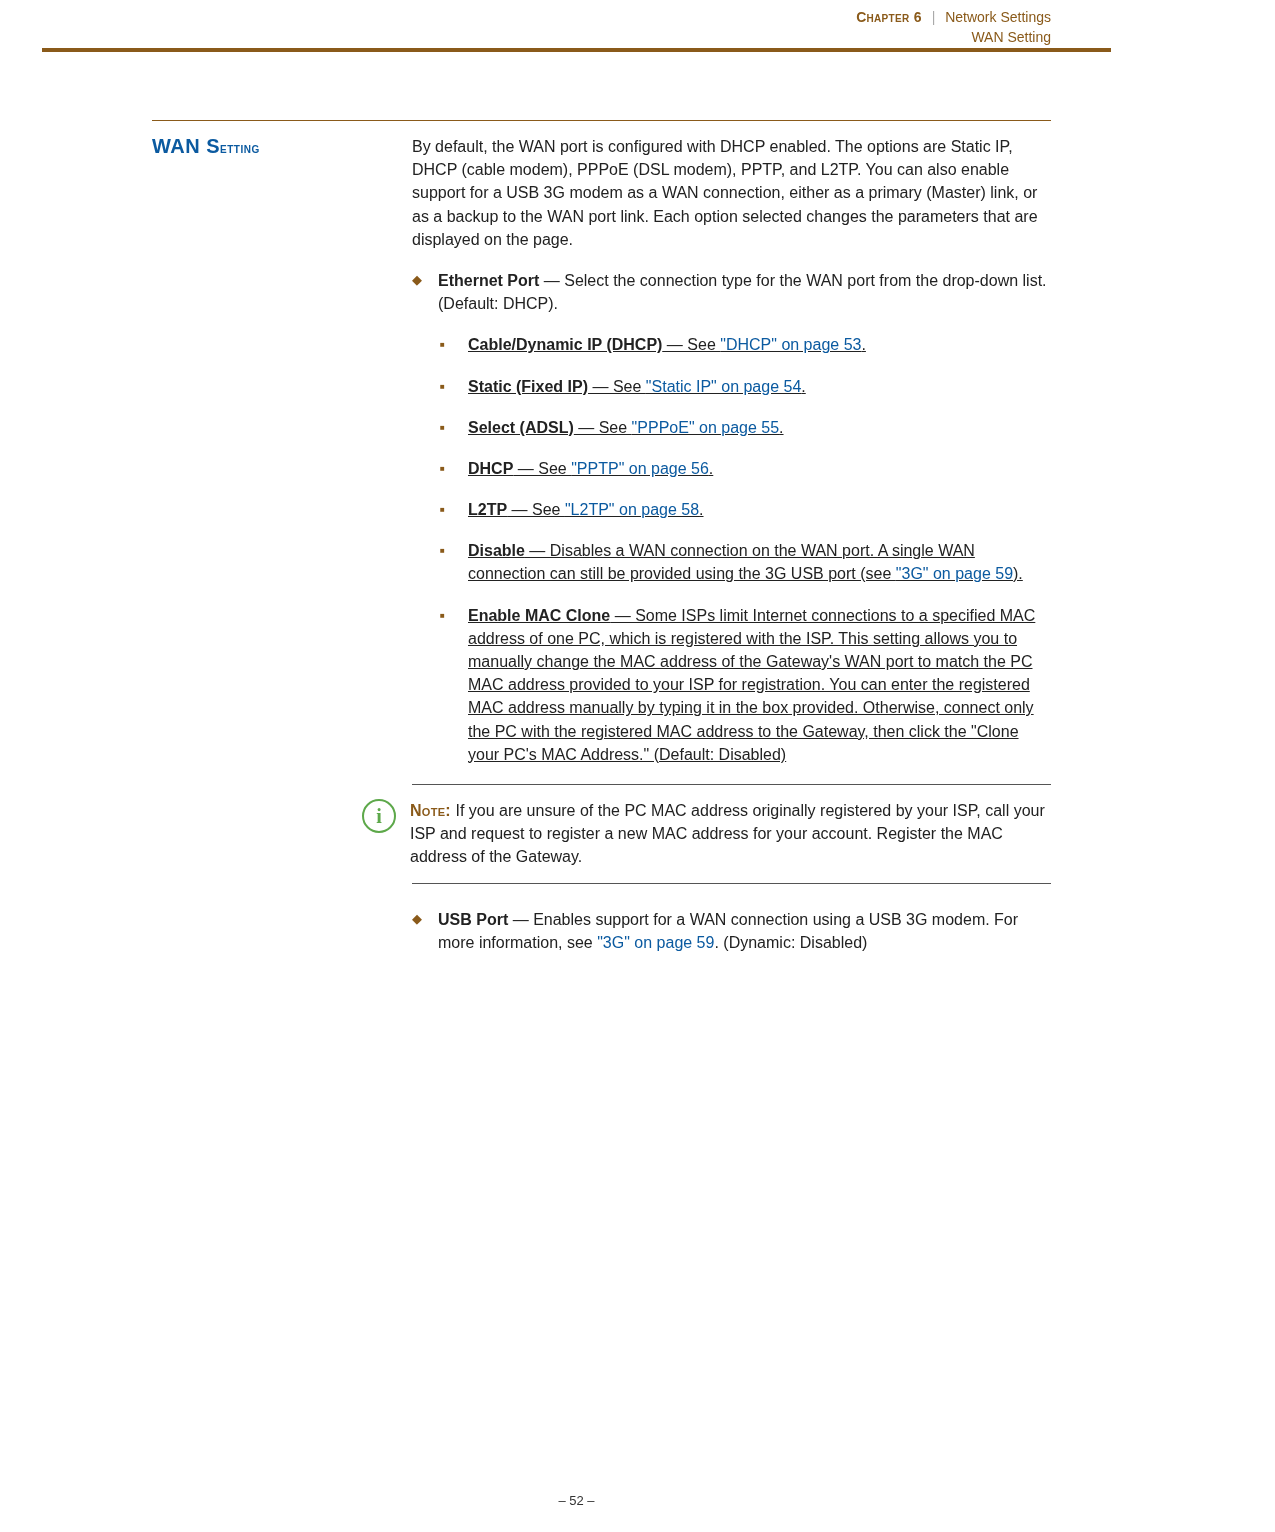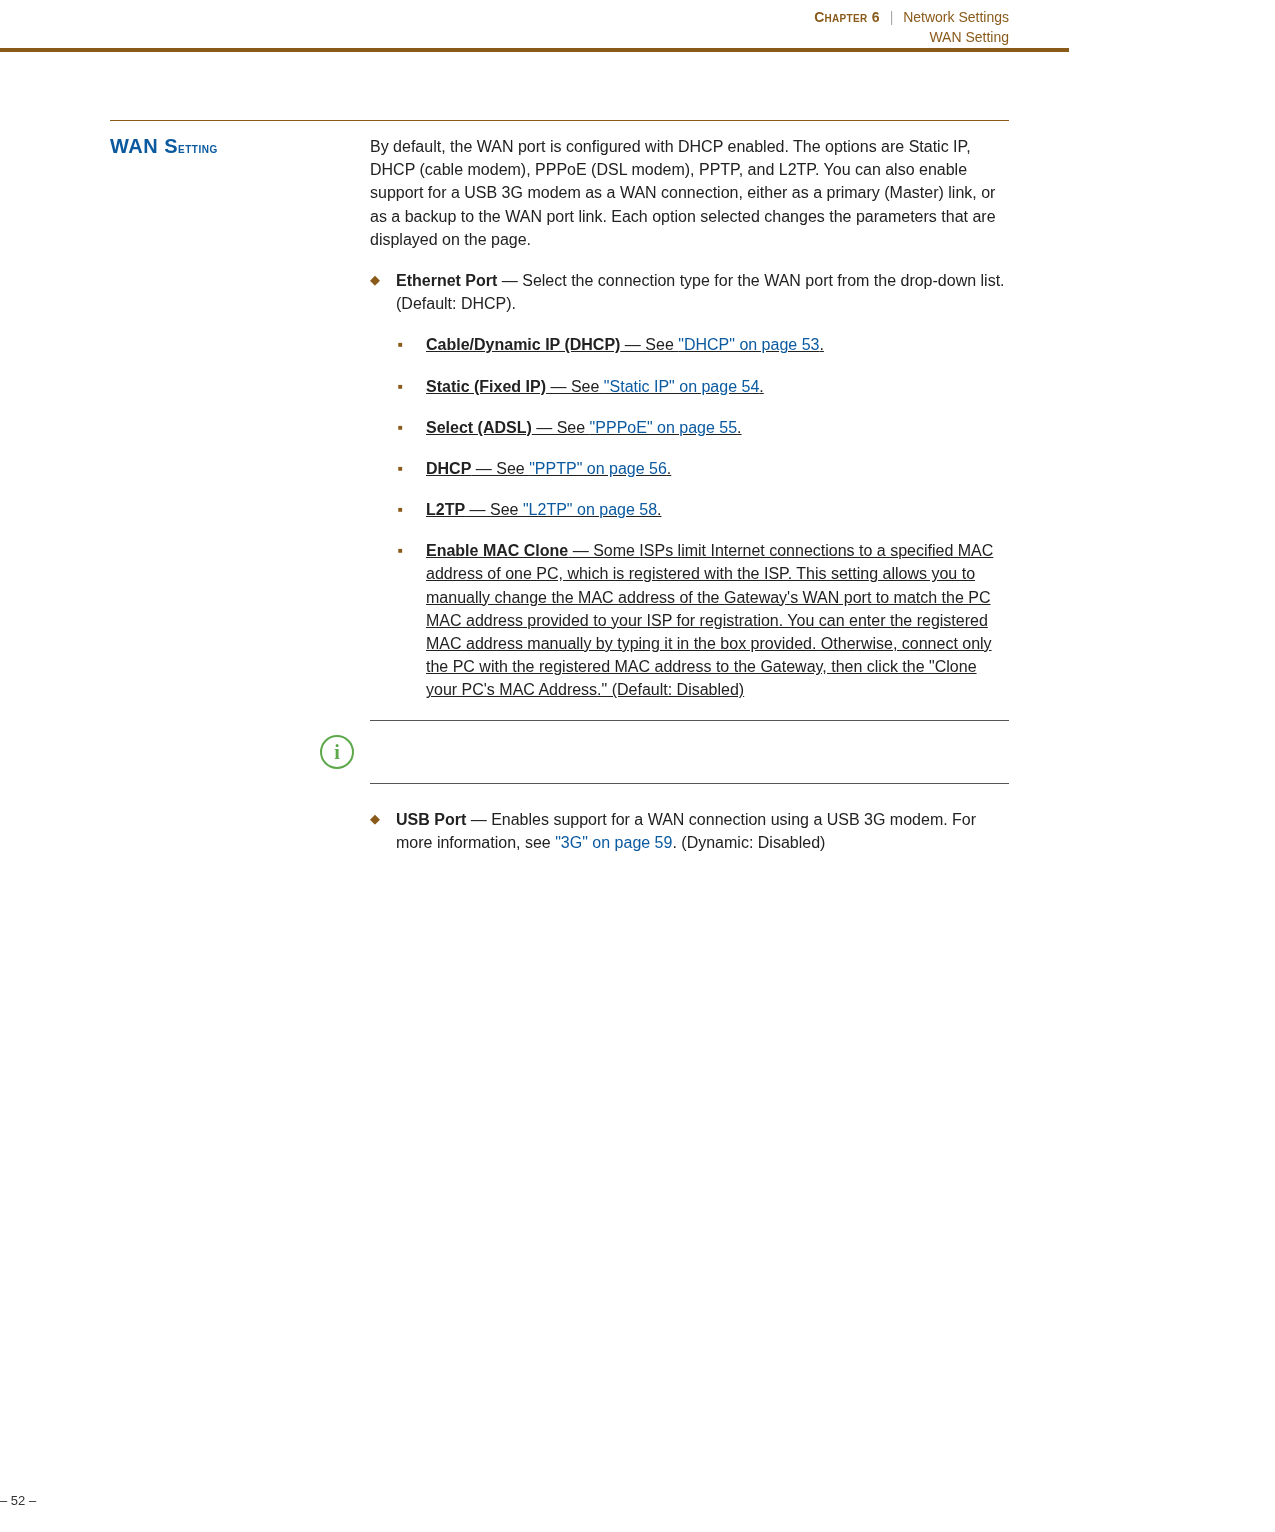--- a/index.html
+++ b/index.html
@@ -8,20 +8,21 @@
     background: #ffffff;
     font-family: Verdana, Geneva, sans-serif;
     color: #222;
     width: 1275px;
   }
   .page {
     width: 1069px;
     min-height: 1532px;
     position: relative;
     box-sizing: border-box;
+    margin-left: 42px;
   }
   .header-bar {
     position: relative;
     height: 60px;
   }
   .header-line {
     position: absolute;
     left: 0;
     right: 0;
     top: 48px;
@@ -142,20 +143,21 @@
     color: #8a5a1a;
     font-weight: bold;
     font-variant: small-caps;
     letter-spacing: 0.3px;
   }
   .footer {
     position: absolute;
     bottom: 24px;
     left: 0;
     right: 0;
+    text-align: center;
     font-size: 13px;
     color: #333;
   }
 </style>
 </head>
 <body>
 
 <div class="page">
 
   <div class="header-bar">
@@ -195,27 +197,33 @@
         </div>
 
         <div class="bullet2">
           <span class="b">DHCP</span><span> — See </span><span class="link">"PPTP" on page 56</span><span>.</span>
         </div>
 
         <div class="bullet2">
           <span class="b">L2TP</span><span> — See </span><span class="link">"L2TP" on page 58</span><span>.</span>
         </div>
 
+        <div class="bullet2">
+          <span class="b">Disable</span><span> — Disables a WAN connection on the WAN port. A single WAN connection can still be provided using the 3G USB port (see </span><span class="link">"3G" on page 59</span><span>).</span>
+        </div>
 
         <div class="bullet2">
           <span class="b">Enable MAC Clone</span><span> — Some ISPs limit Internet connections to a specified MAC address of one PC, which is registered with the ISP. This setting allows you to manually change the MAC address of the Gateway's WAN port to match the PC MAC address provided to your ISP for registration. You can enter the registered MAC address manually by typing it in the box provided. Otherwise, connect only the PC with the registered MAC address to the Gateway, then click the "Clone your PC's MAC Address." (Default: Disabled)</span>
         </div>
 
         <div class="note-block">
           <div class="note-icon">i</div>
+          <div>
+            <span class="note-label">Note:</span><span> If you are unsure of the PC MAC address originally registered by your ISP, call your ISP and request to register a new MAC address for your account. Register the MAC address of the Gateway.</span>
+          </div>
         </div>
 
         <div class="bullet1">
           <span class="b">USB Port</span><span> — Enables support for a WAN connection using a USB 3G modem. For more information, see </span><span class="link">"3G" on page 59</span><span>. (Dynamic: Disabled)</span>
         </div>
 
       </div>
     </div>
   </div>
 

